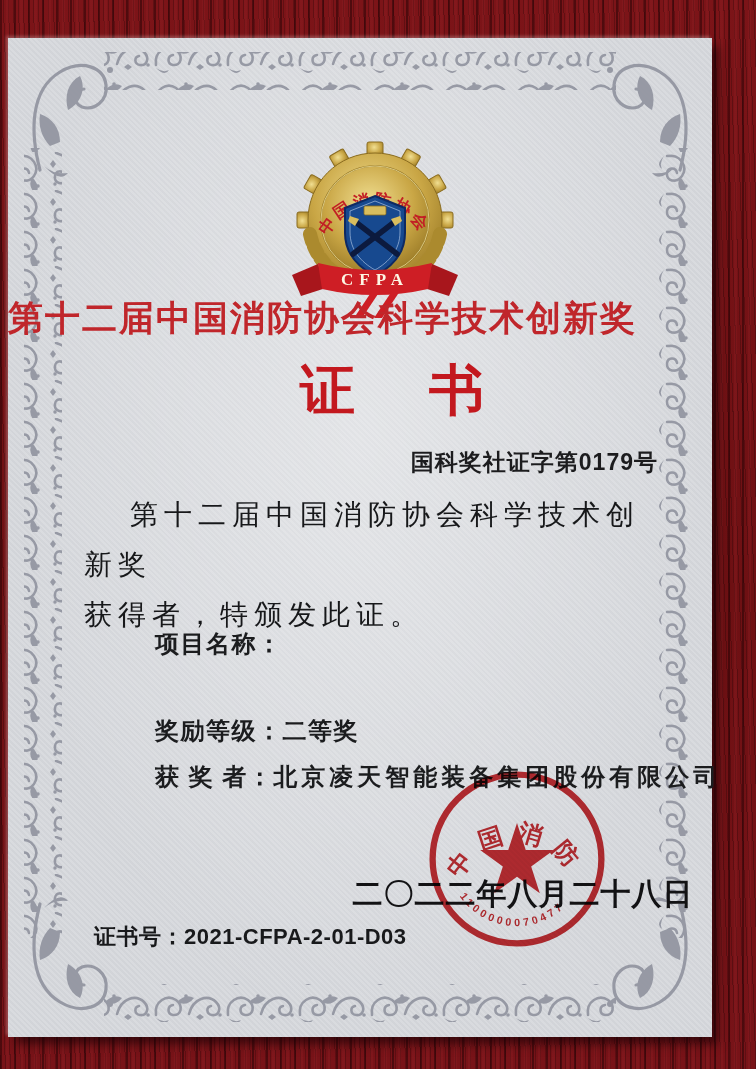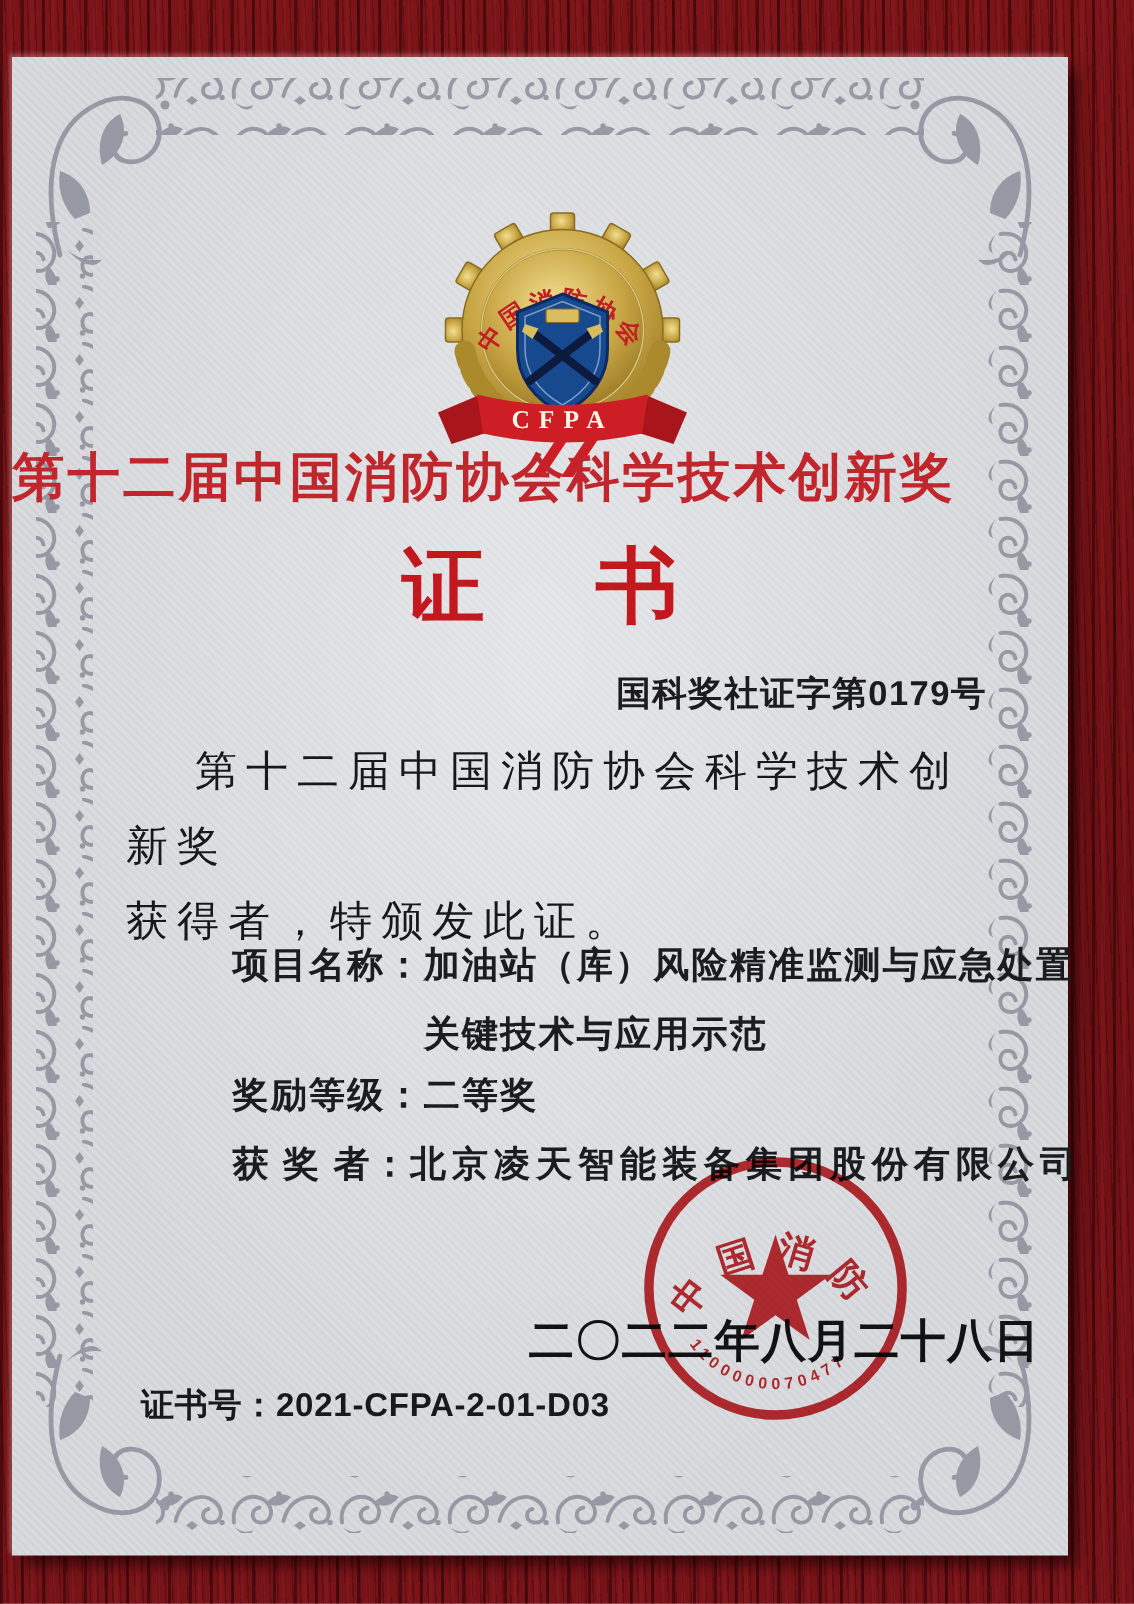--- a/index.html
+++ b/index.html
@@ -18,21 +18,21 @@
       radial-gradient(ellipse at 50% 40%, rgba(255,255,255,.35), rgba(255,255,255,0) 70%),
       repeating-linear-gradient(45deg, rgba(255,255,255,.05) 0 2px, rgba(120,125,135,.05) 2px 4px),
       #d7d9dd;
     box-shadow:7px 8px 9px -1px rgba(25,2,4,.65), -2px -2px 3px rgba(255,255,255,.25);
   }
   .ornament{position:absolute;left:0;top:0;pointer-events:none;}
   .title{
     position:absolute;left:0;top:257px;width:100%;text-align:left;
     font-size:35px;font-weight:bold;color:#c0262b;letter-spacing:2px;white-space:nowrap;
   }
-  .subtitle-wrap{position:absolute;left:0;top:316px;width:100%;text-align:center;}
+  .subtitle-wrap{position:absolute;left:0;top:316px;width:100%;text-align:center;padding-left:32px;}
   .subtitle{
     display:inline-block;font-size:55px;font-weight:bold;color:#c3181e;
     letter-spacing:74px;margin-right:-74px;
   }
   .issue-no{
     position:absolute;right:54px;top:409px;
     font-size:23px;font-weight:bold;color:#1c1c1e;letter-spacing:1px;
   }
   .body-text{
     position:absolute;left:76px;top:452px;width:580px;
@@ -178,24 +178,20 @@
 
   <div class="issue-no">国科奖社证字第0179号</div>
 
   <div class="body-text">
     <div class="l1">第十二届中国消防协会科学技术创新奖</div>
     <div class="l2">获得者，特颁发此证。</div>
   </div>
 
   <div class="frow row-project">
     <span class="flabel">项目名称：</span>
-    <span class="fval">
-      <span style="display:block">加油站（库）风险精准监测与应急处置</span>
-      <span style="display:block">关键技术与应用示范</span>
-    </span>
   </div>
 
   <div class="frow row-award">
     <span class="flabel">奖励等级：</span>
     <span class="fval">二等奖</span>
   </div>
 
   <div class="frow row-winner">
     <span class="flabel">获 奖 者：</span>
     <span class="fval">北京凌天智能装备集团股份有限公司</span>

